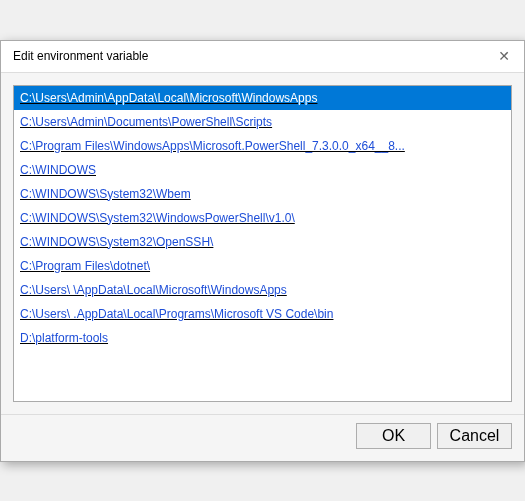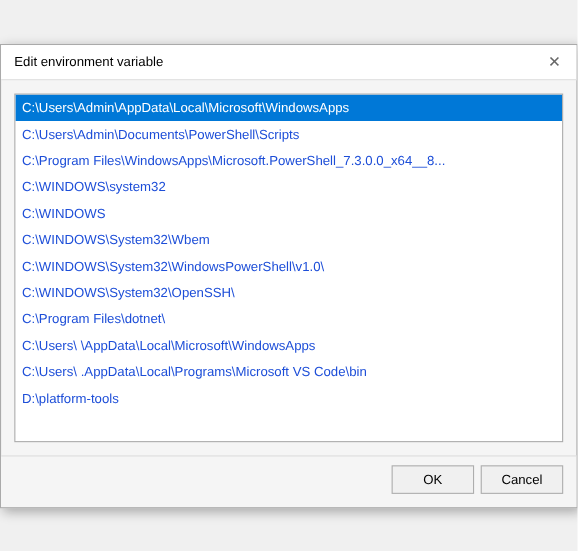--- a/index.html
+++ b/index.html
@@ -58,20 +58,21 @@
       justify-content: center;
       padding: 0;
     }
 
     .dialog-content {
       flex: 1;
       display: flex;
       flex-direction: column;
       padding: 12px;
       gap: 8px;
+      text-decoration: underline;
     }
 
     .list-container {
       flex: 1;
       border: 1px solid #aaa;
       background: #fff;
       overflow-y: auto;
       overflow-x: hidden;
     }
 
@@ -122,21 +123,21 @@
       border-top: 1px solid #ddd;
       background: #f5f5f5;
     }
 
     .btn-footer {
       width: 75px;
       height: 26px;
       background: #f0f0f0;
       border: 1px solid #adadad;
       cursor: pointer;
-      font-size: 12px;
+      font-size: 16px;
       color: #000;
     }
 
     .list-container::-webkit-scrollbar {
       width: 14px;
     }
     .list-container::-webkit-scrollbar-track {
       background: #f0f0f0;
     }
     .list-container::-webkit-scrollbar-thumb {
@@ -153,21 +154,20 @@
     <span class="title-bar-text">Edit environment variable</span>
     <button class="title-bar-close">✕</button>
   </div>
 
   <div class="dialog-content">
 
     <div class="list-container">
     <div class="list-item selected">C:\Users\Admin\AppData\Local\Microsoft\WindowsApps</div>
         <div class="list-item">C:\Users\Admin\Documents\PowerShell\Scripts</div>
         <div class="list-item">C:\Program Files\WindowsApps\Microsoft.PowerShell_7.3.0.0_x64__8...</div>
-        <div class="list-item">C:\WINDOWS\system32</div>
         <div class="list-item">C:\WINDOWS</div>
         <div class="list-item">C:\WINDOWS\System32\Wbem</div>
         <div class="list-item">C:\WINDOWS\System32\WindowsPowerShell\v1.0\</div>
         <div class="list-item">C:\WINDOWS\System32\OpenSSH\</div>
         <div class="list-item">C:\Program Files\dotnet\</div>
         <div class="list-item">C:\Users\        \AppData\Local\Microsoft\WindowsApps</div>
         <div class="list-item">C:\Users\        .AppData\Local\Programs\Microsoft VS Code\bin</div>
         <div class="list-item">D:\platform-tools</div>
       </div>
 

